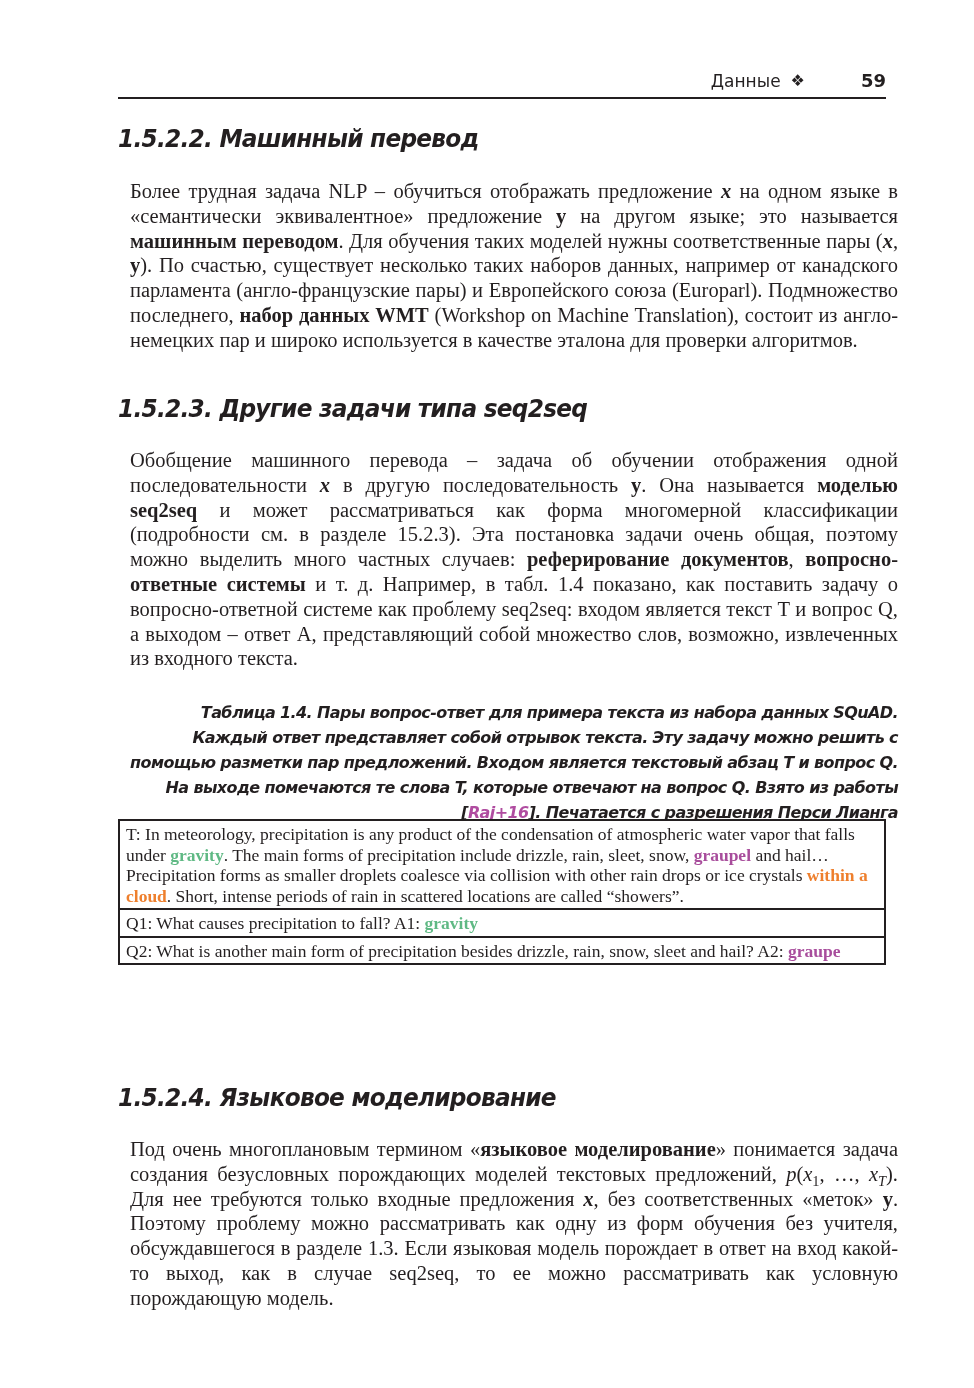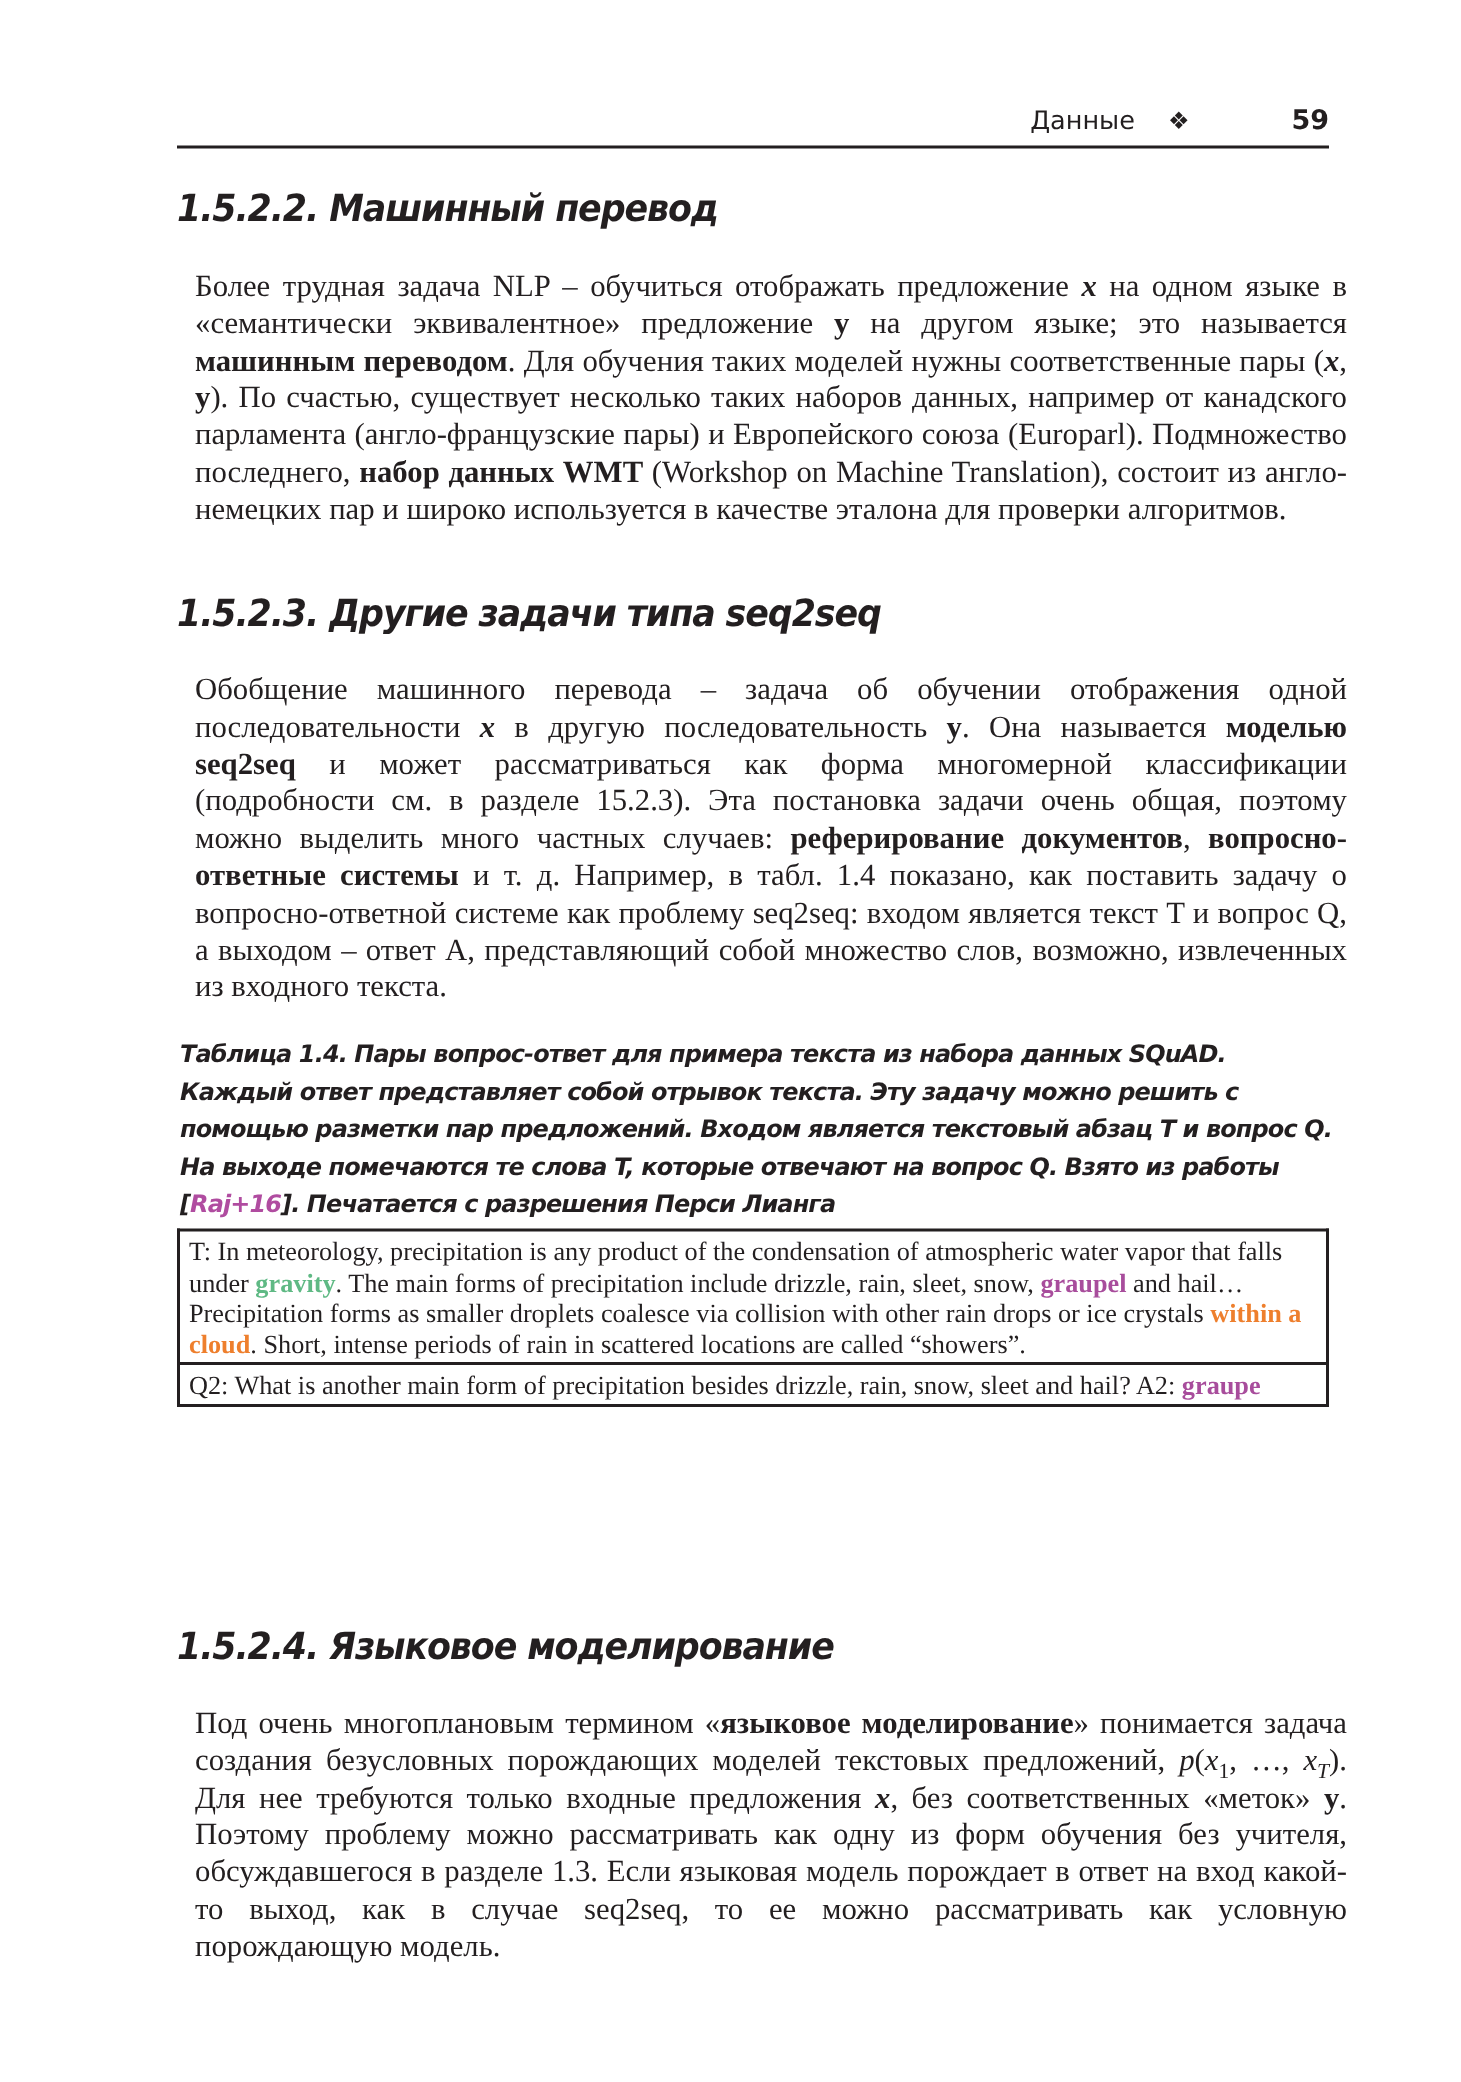--- a/index.html
+++ b/index.html
@@ -1,24 +1,24 @@
 <!DOCTYPE html>
 <html><head>
 <meta charset="utf-8">
 <style>
   html, body { margin: 0; padding: 0; background: #ffffff; }
   body { width: 974px; height: 1388px; position: relative; overflow: hidden; color: #231f20; }
   .page { position: absolute; left: 118px; top: 0; width: 768px; }
-  .running-head { position: absolute; top: 70px; right: 0; font-family: "DejaVu Sans", sans-serif; font-size: 17px; color: #231f20; display: flex; align-items: center; gap: 22px; }
+  .running-head { position: absolute; top: 70px; right: 0; font-family: "DejaVu Sans", sans-serif; font-size: 17px; color: #231f20; display: flex; align-items: center; gap: 10px; }
   .running-head .diamond { font-size: 16px; }
   .running-head .pnum { font-weight: bold; font-size: 18px; margin-left: 46px; }
   .head-rule { position: absolute; top: 97px; left: 0; width: 768px; height: 2px; background: #231f20; }
   h2 { position: absolute; left: 0; margin: 0; font-family: "DejaVu Sans", sans-serif; font-style: italic; font-weight: bold; font-size: 25px; letter-spacing: -0.8px; color: #231f20; transform: scaleX(0.93); transform-origin: left; white-space: nowrap; }
   .para { position: absolute; left: 0; width: 768px; margin: 12px; font-family: "Liberation Serif", serif; font-size: 20.5px; line-height: 24.8px; text-align: justify; color: #231f20; hyphens: manual; }
-  .caption { position: absolute; left: 0; top: 688px; width: 768px; margin: 2px; font-family: "DejaVu Sans", sans-serif; font-style: italic; font-weight: bold; font-size: 16px; line-height: 25px; letter-spacing: -0.6px; color: #231f20; }
+  .caption { position: absolute; left: 0; top: 688px; width: 768px; margin: 12px; font-family: "DejaVu Sans", sans-serif; font-style: italic; font-weight: bold; font-size: 16px; line-height: 25px; letter-spacing: -0.6px; color: #231f20; text-align: right; }
   .caption .cite { color: #b04ca0; }
   .qa-table { position: absolute; left: 0; top: 819px; width: 768px; border-collapse: collapse; font-family: "Liberation Serif", serif; font-size: 17.5px; line-height: 20.5px; color: #231f20; }
   .qa-table td { border: 2px solid #231f20; padding: 3px 16px 2px 6px; vertical-align: top; }
   .ans-green { color: #5fb984; font-weight: bold; }
   .ans-purple { color: #a84d9c; font-weight: bold; }
   .ans-orange { color: #ee7f2d; font-weight: bold; }
   .math-i { font-style: italic; }
   sub { font-size: 0.7em; line-height: 0; }
 </style>
 </head>
@@ -41,20 +41,23 @@
   <p class="caption">
     <span>Таблица 1.4. Пары вопрос-ответ для примера текста из набора данных SQuAD. Каждый ответ представляет собой отрывок текста. Эту задачу можно решить с помощью разметки пар предложений. Входом является текстовый абзац T и вопрос Q. На выходе помечаются те слова T, которые отвечают на вопрос Q. Взято из работы [</span><span class="cite">Raj+16</span><span>]. Печатается с разрешения Перси Лианга</span>
   </p>
 
   <table class="qa-table">
     <tbody>
       <tr>
           <td>T: In meteorology, precipitation is any product of the condensation of atmospheric water vapor that falls under <span class="ans-green">gravity</span>. The main forms of precipitation include drizzle, rain, sleet, snow, <span class="ans-purple">graupel</span> and hail… Precipitation forms as smaller droplets coalesce via collision with other rain drops or ice crystals <span class="ans-orange">within a cloud</span>. Short, intense periods of rain in scat­tered locations are called “showers”.</td>
         </tr>
       <tr>
+          <td>Q1: What causes precipitation to fall? A1: <span class="ans-green">gravity</span></td>
+        </tr>
+      <tr>
           <td>Q2: What is another main form of precipitation besides drizzle, rain, snow, sleet and hail? A2: <span class="ans-purple">graupe</span></td>
         </tr>
     </tbody>
   </table>
 
   <h2 style="top:1083px;">1.5.2.4. Языковое моделирование</h2>
   <p class="para" style="top:1125px;">Под очень многоплановым термином «<span style="font-weight: bold;">языковое моделирование</span>» понима­ется задача создания безусловных порождающих моделей текстовых предло­жений, <span class="math-i">p</span>(<span class="math-i">x</span><sub>1</sub>, …, <span class="math-i">x</span><sub class="math-i">T</sub>). Для нее требуются только входные предложения <span style="font-weight: bold; font-style: italic;">x</span>, без со­ответственных «меток» <span style="font-weight: bold;">y</span>. Поэтому проблему можно рассматривать как одну из форм обучения без учителя, обсуждавшегося в разделе 1.3. Если языковая модель порождает в ответ на вход какой-то выход, как в случае seq2seq, то ее можно рассматривать как условную порождающую модель.</p>
 </div>
 
 </body></html>

